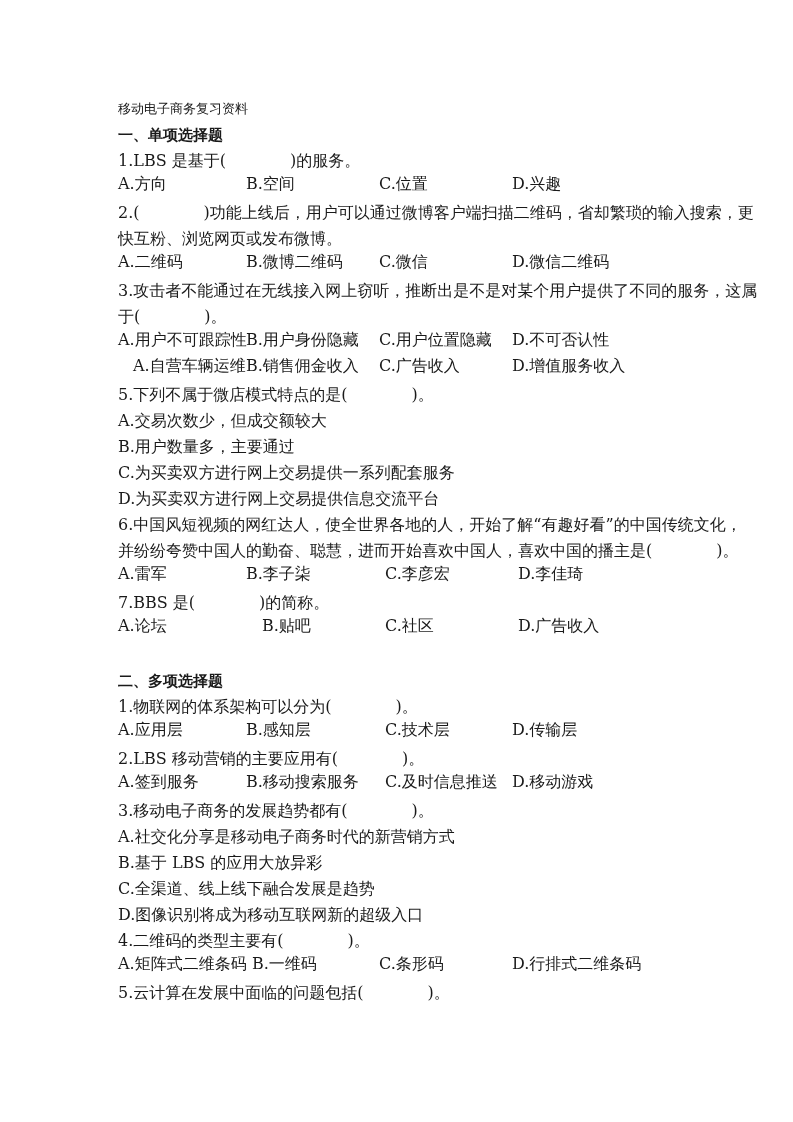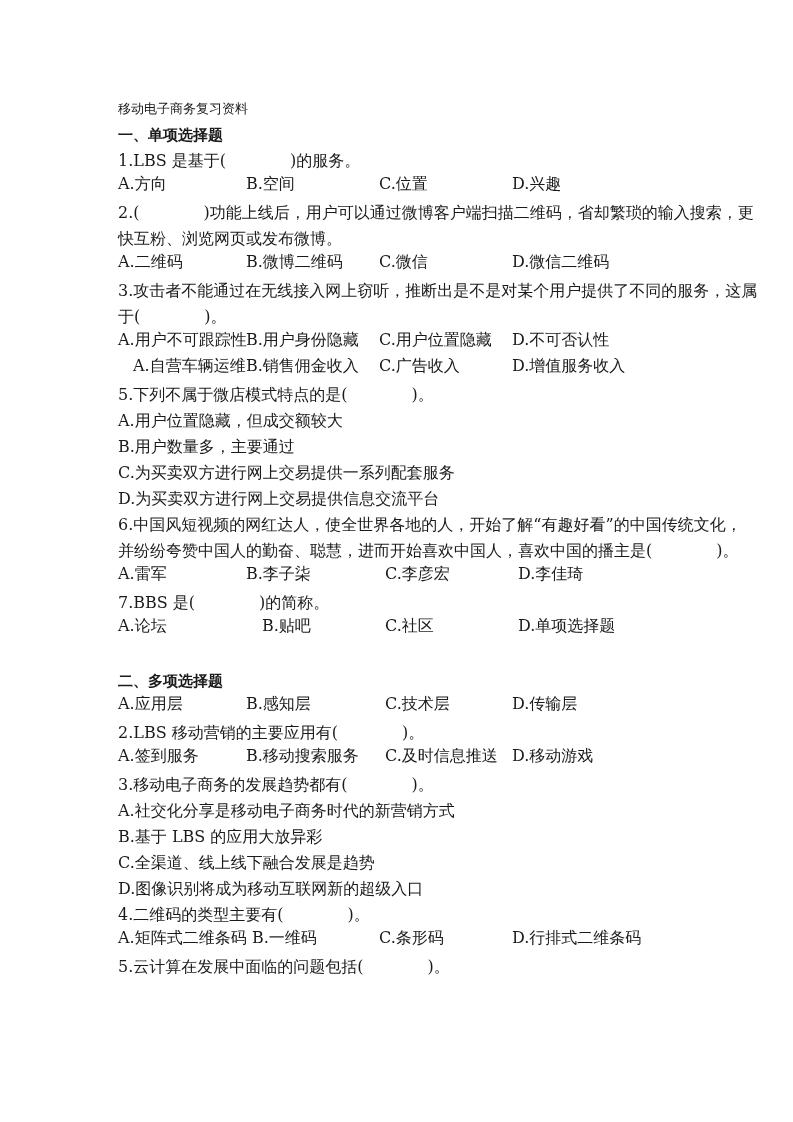--- a/index.html
+++ b/index.html
@@ -66,21 +66,21 @@
       <div class="opts">
         <span class="opt" style="left:15px">A.自营车辆运维</span>
         <span class="opt" style="left:128px">B.销售佣金收入</span>
         <span class="opt" style="left:261px">C.广告收入</span>
         <span class="opt" style="left:394px">D.增值服务收入</span>
       </div>
     </div>
 
     <div>
       <div class="line">5.下列不属于微店模式特点的是(　　　　)。</div>
-      <div class="line">A.用户位置隐藏，但成交额较大</div>
+      <div class="line">A.交易次数少，但成交额较大</div>
       <div class="line">B.用户数量多，主要通过</div>
       <div class="line">C.为买卖双方进行网上交易提供一系列配套服务</div>
       <div class="line">D.为买卖双方进行网上交易提供信息交流平台</div>
     </div>
 
     <div>
       <div class="line">6.中国风短视频的网红达人，使全世界各地的人，开始了解“有趣好看”的中国传统文化，</div>
       <div class="line">并纷纷夸赞中国人的勤奋、聪慧，进而开始喜欢中国人，喜欢中国的播主是(　　　　)。</div>
       <div class="opts">
         <span class="opt" style="left:0">A.雷军</span>
@@ -89,31 +89,32 @@
         <span class="opt" style="left:400px">D.李佳琦</span>
       </div>
     </div>
 
     <div>
       <div class="line">7.BBS 是(　　　　)的简称。</div>
       <div class="opts">
         <span class="opt" style="left:0">A.论坛</span>
         <span class="opt" style="left:144px">B.贴吧</span>
         <span class="opt" style="left:267px">C.社区</span>
-        <span class="opt" style="left:400px">D.单项选择题</span>
+        <span class="opt" style="left:400px">D.广告收入</span>
       </div>
     </div>
   </div>
 
   <div class="gap"></div>
 
   <div>
     <div class="line heading">二、多项选择题</div>
 
     <div>
+      <div class="line">1.物联网的体系架构可以分为(　　　　)。</div>
       <div class="opts">
         <span class="opt" style="left:0">A.应用层</span>
         <span class="opt" style="left:128px">B.感知层</span>
         <span class="opt" style="left:267px">C.技术层</span>
         <span class="opt" style="left:394px">D.传输层</span>
       </div>
     </div>
 
     <div>
       <div class="line">2.LBS 移动营销的主要应用有(　　　　)。</div>

